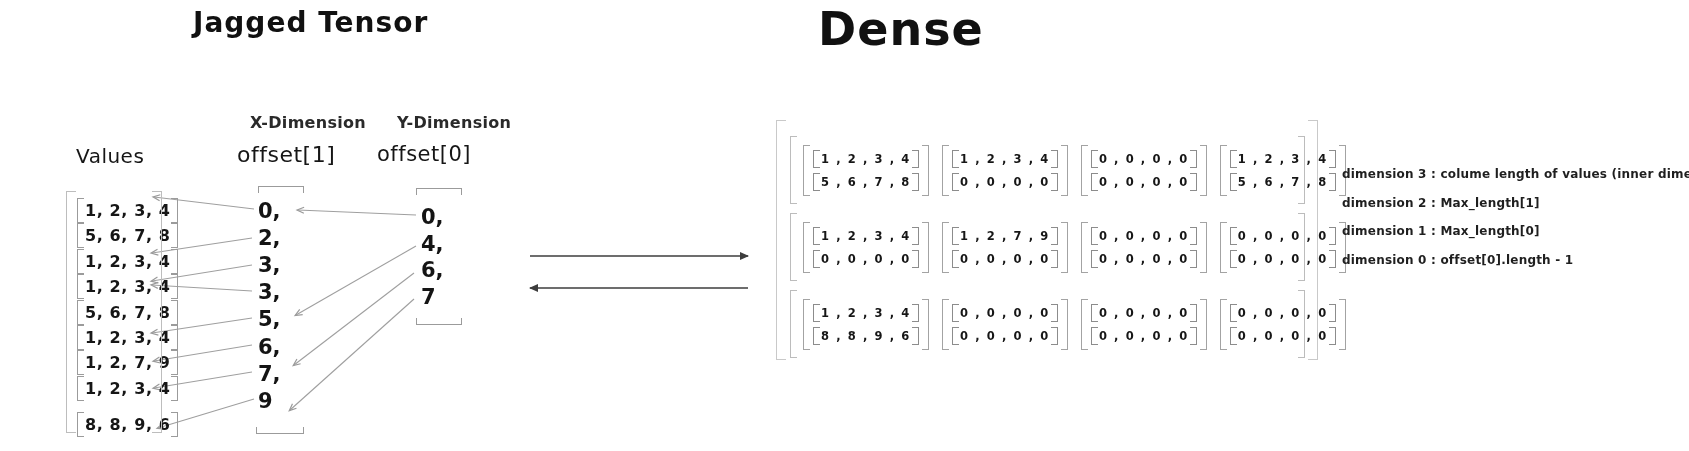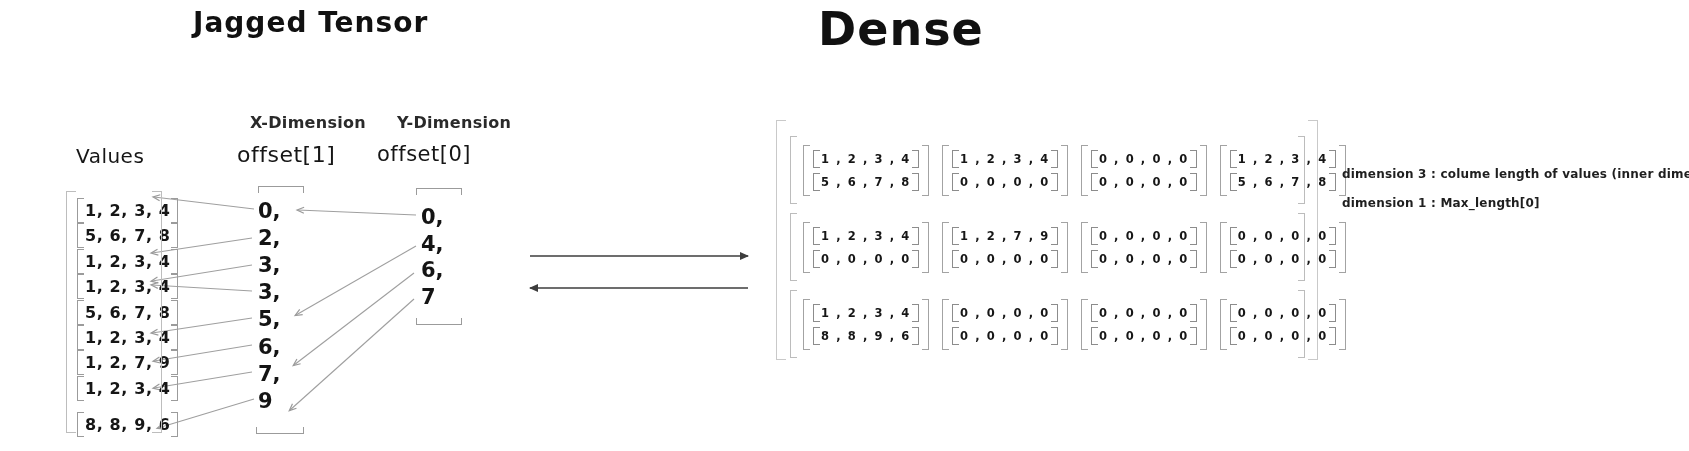--- a/index.html
+++ b/index.html
@@ -183,16 +183,18 @@
         </div>
         <div class="dmat brk">
           <div class="dvec brk">0 , 0 , 0 , 0</div>
           <div class="dvec brk">0 , 0 , 0 , 0</div>
         </div>
       </div>
     </div>
 
   <div id="annotations">
       <div class="ann">dimension 3 : colume length of values (inner dimension)</div>
+      <div class="ann">dimension 2 : Max_length[1]</div>
       <div class="ann">dimension 1 : Max_length[0]</div>
+      <div class="ann">dimension 0 : offset[0].length - 1</div>
     </div>
 
 </div>
 
 </body></html>

